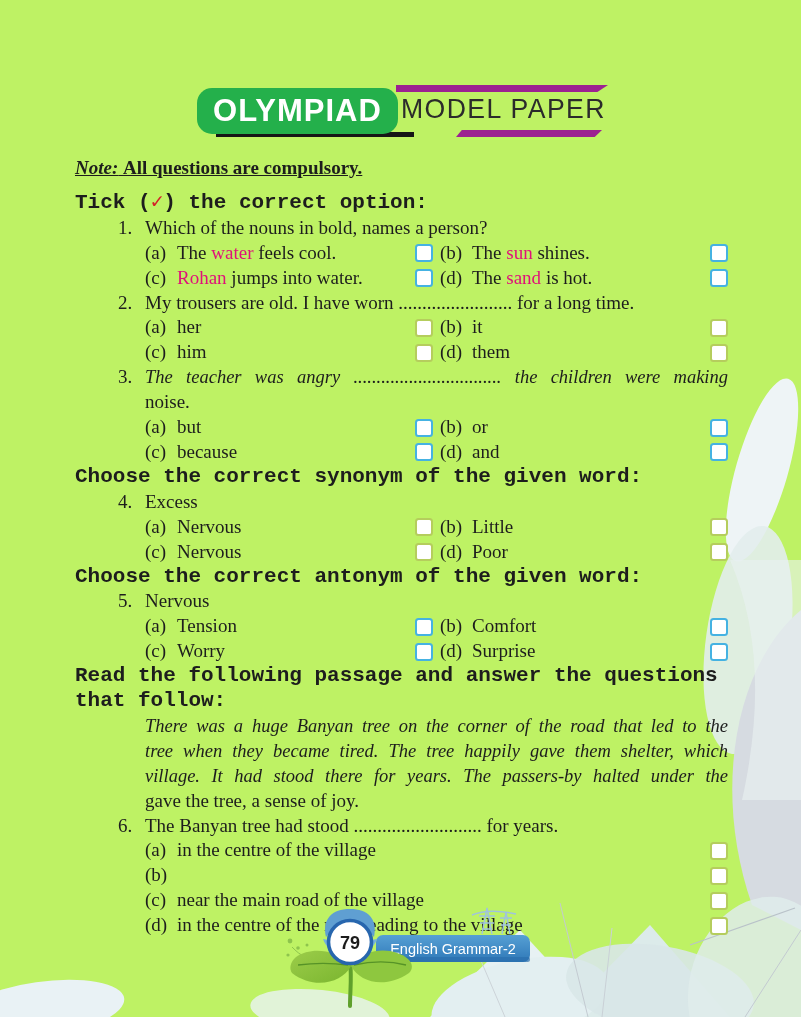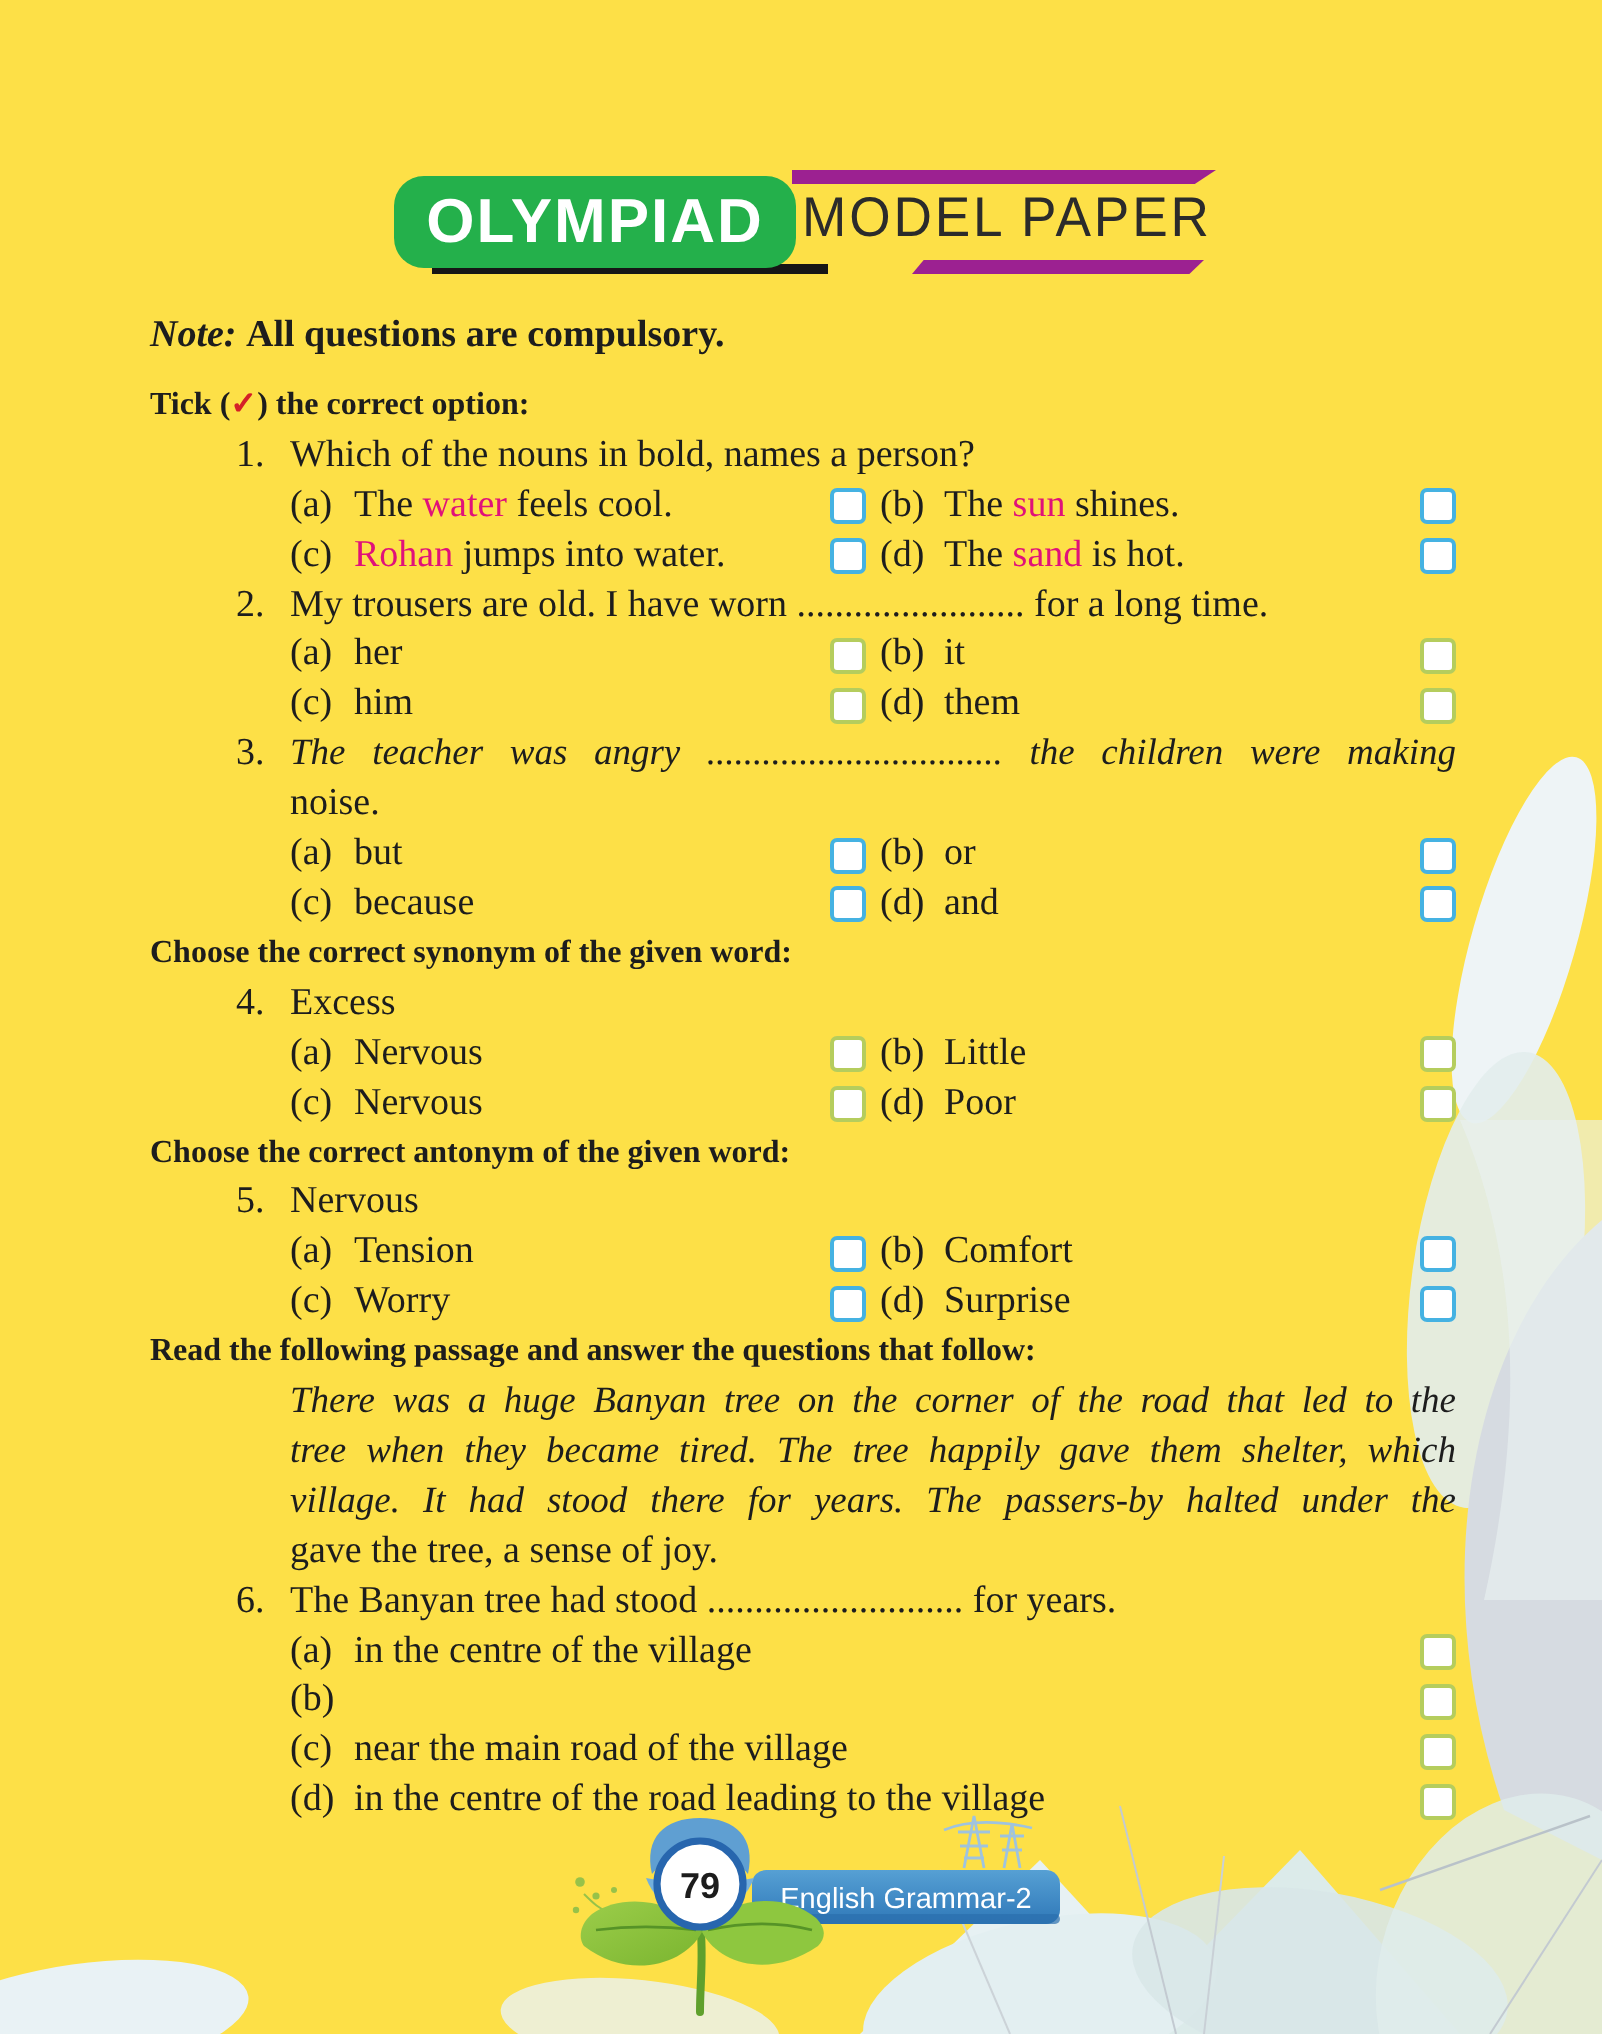--- a/index.html
+++ b/index.html
@@ -1,17 +1,17 @@
 <!DOCTYPE html>
 <html><head>
 <meta charset="utf-8">
 <style>
   html,body { margin:0; padding:0; background:#ffffff; }
   .page {
-    position:relative; width:801px; height:1017px; background:#fde047;
+    position:relative; width:801px; height:1017px; background:#bef264;
     font-family:"Liberation Serif", serif; color:#1d1d1d; overflow:hidden;
   }
   .bg-decor { position:absolute; inset:0; z-index:0; pointer-events:none; }
 
   
   .header { position:absolute; left:0; top:0; width:801px; height:150px; z-index:2; }
   .badge {
     position:absolute; left:197px; top:88px; width:201px; height:46px;
     background:#24b04b; border-radius:15px;
     display:flex; align-items:center; justify-content:center;
@@ -31,24 +31,24 @@
   }
   .model-title {
     position:absolute; left:401px; top:93px; width:204px; text-align:center;
     font-family:"Liberation Sans", sans-serif; font-size:28px; color:#2b2b2b;
     letter-spacing:1.5px; transform:scaleX(.95); transform-origin:left center; white-space:nowrap;
   }
 
   
   .doc { position:absolute; left:75px; top:156px; width:653px; z-index:1;
          font-size:19px; line-height:24.9px; }
-  .note { margin-bottom:10px; }
+  .note { margin-bottom:10px;text-decoration:underline; }
   .note-label { font-style:italic; font-weight:bold; }
   .note-text  { font-weight:bold; }
-  .heading { font-weight:bold; font-size:16px; }
+  .heading { font-weight:bold; font-size:21px;font-family:Liberation Mono, monospace; }
   .tickmark { color:#d42027; }
   .q-row { display:flex; }
   .q-indent { padding-left:43px; }
   .qnum { flex:0 0 27px; }
   .qtext { flex:1; }
   .jline { text-align:justify; text-align-last:justify; font-size:18.5px;font-style:italic; }
   .opts { padding-left:70px; display:grid; grid-template-columns:1fr 1fr; column-gap:7px; }
   .opt { display:flex; align-items:center; min-height:24.9px; }
   .optfull { display:flex; align-items:center; padding-left:70px; min-height:24.9px; }
   .olabel { flex:0 0 32px; }

